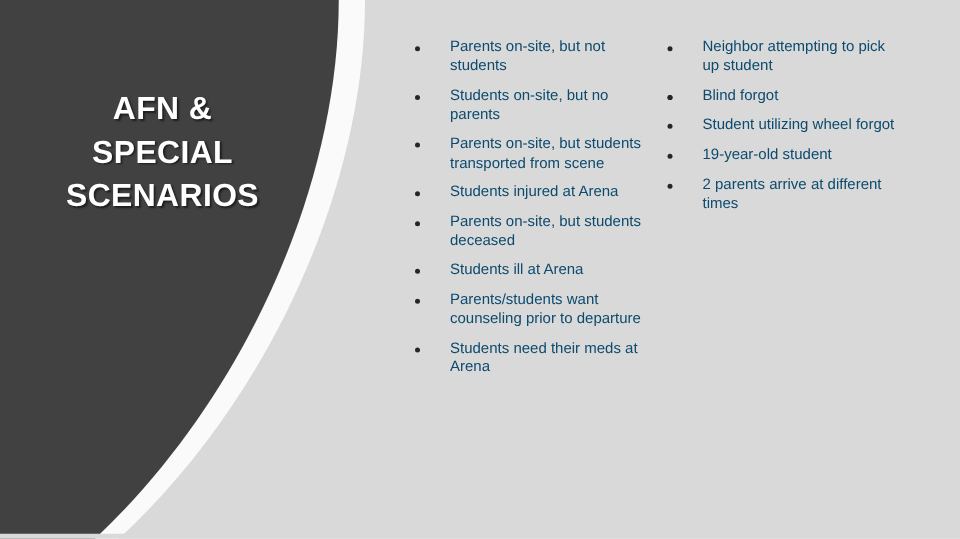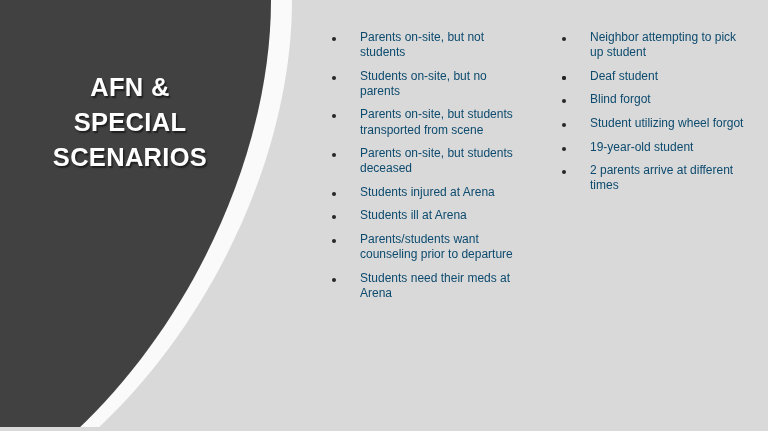--- a/index.html
+++ b/index.html
@@ -44,21 +44,21 @@
     white-space: pre-line;
   }
 
   
   .bullet-col {
     position: absolute;
     top: 30px;
     z-index: 5;
   }
   #col-1 { left: 325px; width: 195px; }
-  #col-2 { left: 555px; width: 196px; }
+  #col-2 { left: 527px; width: 196px; }
 
   .bullet-list {
     list-style: none;
     margin: 0;
     padding: 0;
   }
   .bullet-item {
     position: relative;
     padding-left: 35px;
     margin-bottom: 8.5px;
@@ -109,25 +109,25 @@
       <li class="bullet-item">
         <span class="bullet-marker"></span>
         <span class="bullet-text">Students on-site, but no parents</span>
       </li>
       <li class="bullet-item">
         <span class="bullet-marker"></span>
         <span class="bullet-text">Parents on-site, but students transported from scene</span>
       </li>
       <li class="bullet-item">
         <span class="bullet-marker"></span>
-        <span class="bullet-text">Parents on-site, but students deceased</span>
+        <span class="bullet-text">Students injured at Arena</span>
       </li>
       <li class="bullet-item">
         <span class="bullet-marker"></span>
-        <span class="bullet-text">Students injured at Arena</span>
+        <span class="bullet-text">Parents on-site, but students deceased</span>
       </li>
       <li class="bullet-item">
         <span class="bullet-marker"></span>
         <span class="bullet-text">Students ill at Arena</span>
       </li>
       <li class="bullet-item">
         <span class="bullet-marker"></span>
         <span class="bullet-text">Parents/students want counseling prior to departure</span>
       </li>
       <li class="bullet-item">
@@ -141,24 +141,20 @@
     <ul class="bullet-list">
       <li class="bullet-item">
         <span class="bullet-marker"></span>
         <span class="bullet-text">Neighbor attempting to pick up student</span>
       </li>
       <li class="bullet-item">
         <span class="bullet-marker"></span>
       </li>
       <li class="bullet-item">
         <span class="bullet-marker"></span>
-        <span class="bullet-text">Deaf student</span>
-      </li>
-      <li class="bullet-item">
-        <span class="bullet-marker"></span>
         <span class="bullet-text">Blind forgot</span>
       </li>
       <li class="bullet-item">
         <span class="bullet-marker"></span>
         <span class="bullet-text">Student utilizing wheel forgot</span>
       </li>
       <li class="bullet-item">
         <span class="bullet-marker"></span>
         <span class="bullet-text">19-year-old student</span>
       </li>

